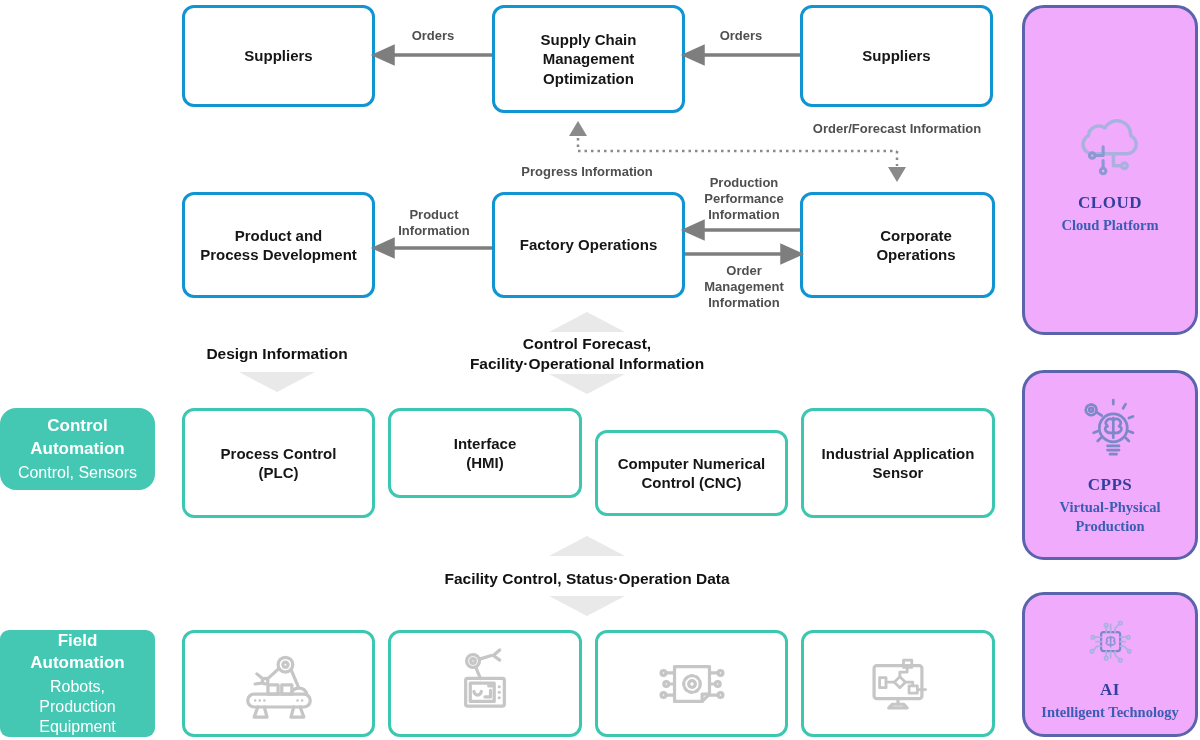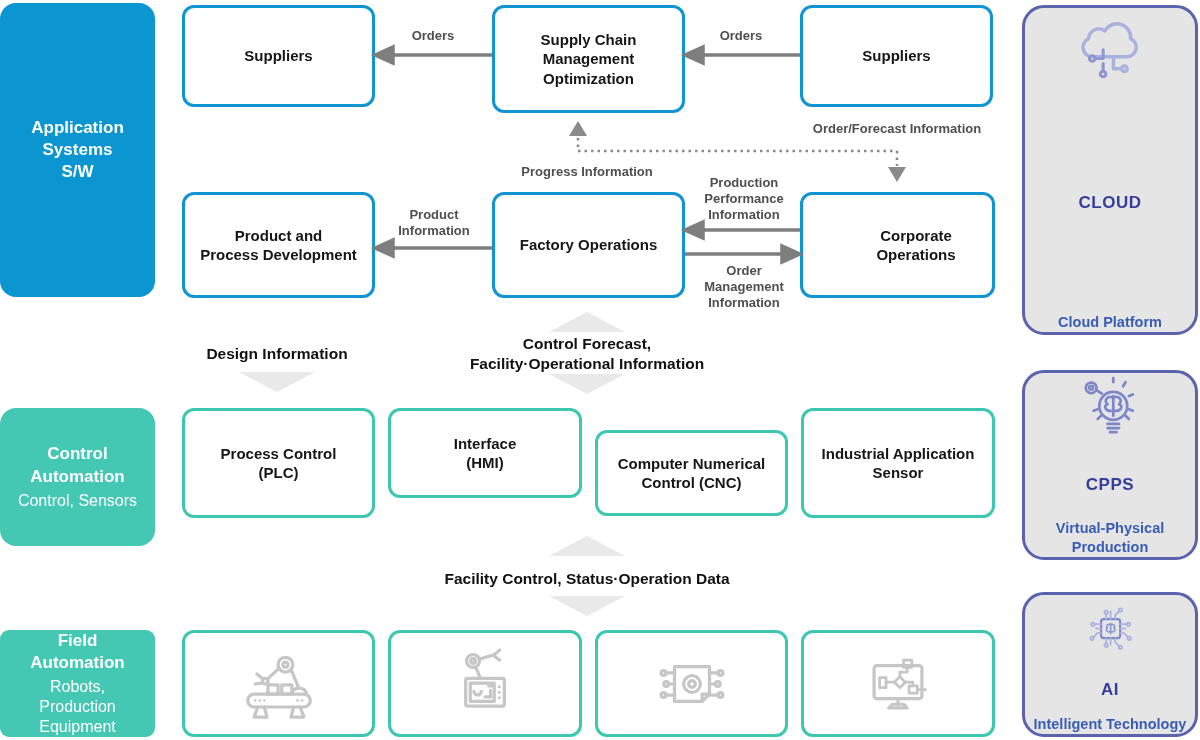--- a/index.html
+++ b/index.html
@@ -30,39 +30,34 @@
     font-weight:bold;font-size:13px;line-height:1.22;color:#4f4f4f;white-space:pre-line;
   }
   
   .band-label{
     position:absolute;transform:translateX(-50%);text-align:center;
     font-weight:bold;font-size:15.5px;line-height:1.28;color:#111;white-space:pre-line;
   }
   
   .panel{
     position:absolute;left:1022px;width:176px;box-sizing:border-box;
-    border:3.5px solid #5a63ab;border-radius:22px;background:#e5e5e5;
-    display:flex;flex-direction:column;align-items:center;justify-content:space-between;text-align:center;
+    border:3.5px solid #5a63ab;border-radius:22px;background:#f0abfc;
+    display:flex;flex-direction:column;align-items:center;justify-content:center;text-align:center;font-family:Liberation Serif, serif;
   }
   .panel-heading{font-weight:bold;font-size:17px;color:#333e9d;letter-spacing:.5px;margin-top:6px;}
   .panel-sub{font-size:14.5px;font-weight:bold;color:#3a5db4;line-height:1.3;margin-top:3px;white-space:pre-line;}
   .overlay{position:absolute;left:0;top:0;pointer-events:none;}
   svg{display:block;}
 </style>
 </head>
 <body>
 
 <div class="canvas">
 
-  <div class="side-label blue" style="top:3px;height:294px;">
-    <div class="side-title">Application
-Systems
-S/W</div>
-  </div>
-  <div class="side-label teal" style="top:408px;height:138px;">
+  <div class="side-label teal" style="top:408px;height:82px;">
     <div class="side-title">Control
 Automation</div>
     <div class="side-sub">Control, Sensors</div>
   </div>
   <div class="side-label teal" style="top:630px;height:107px;border-radius:9px;">
     <div class="side-title">Field
 Automation</div>
     <div class="side-sub">Robots,
 Production Equipment</div>
   </div>

